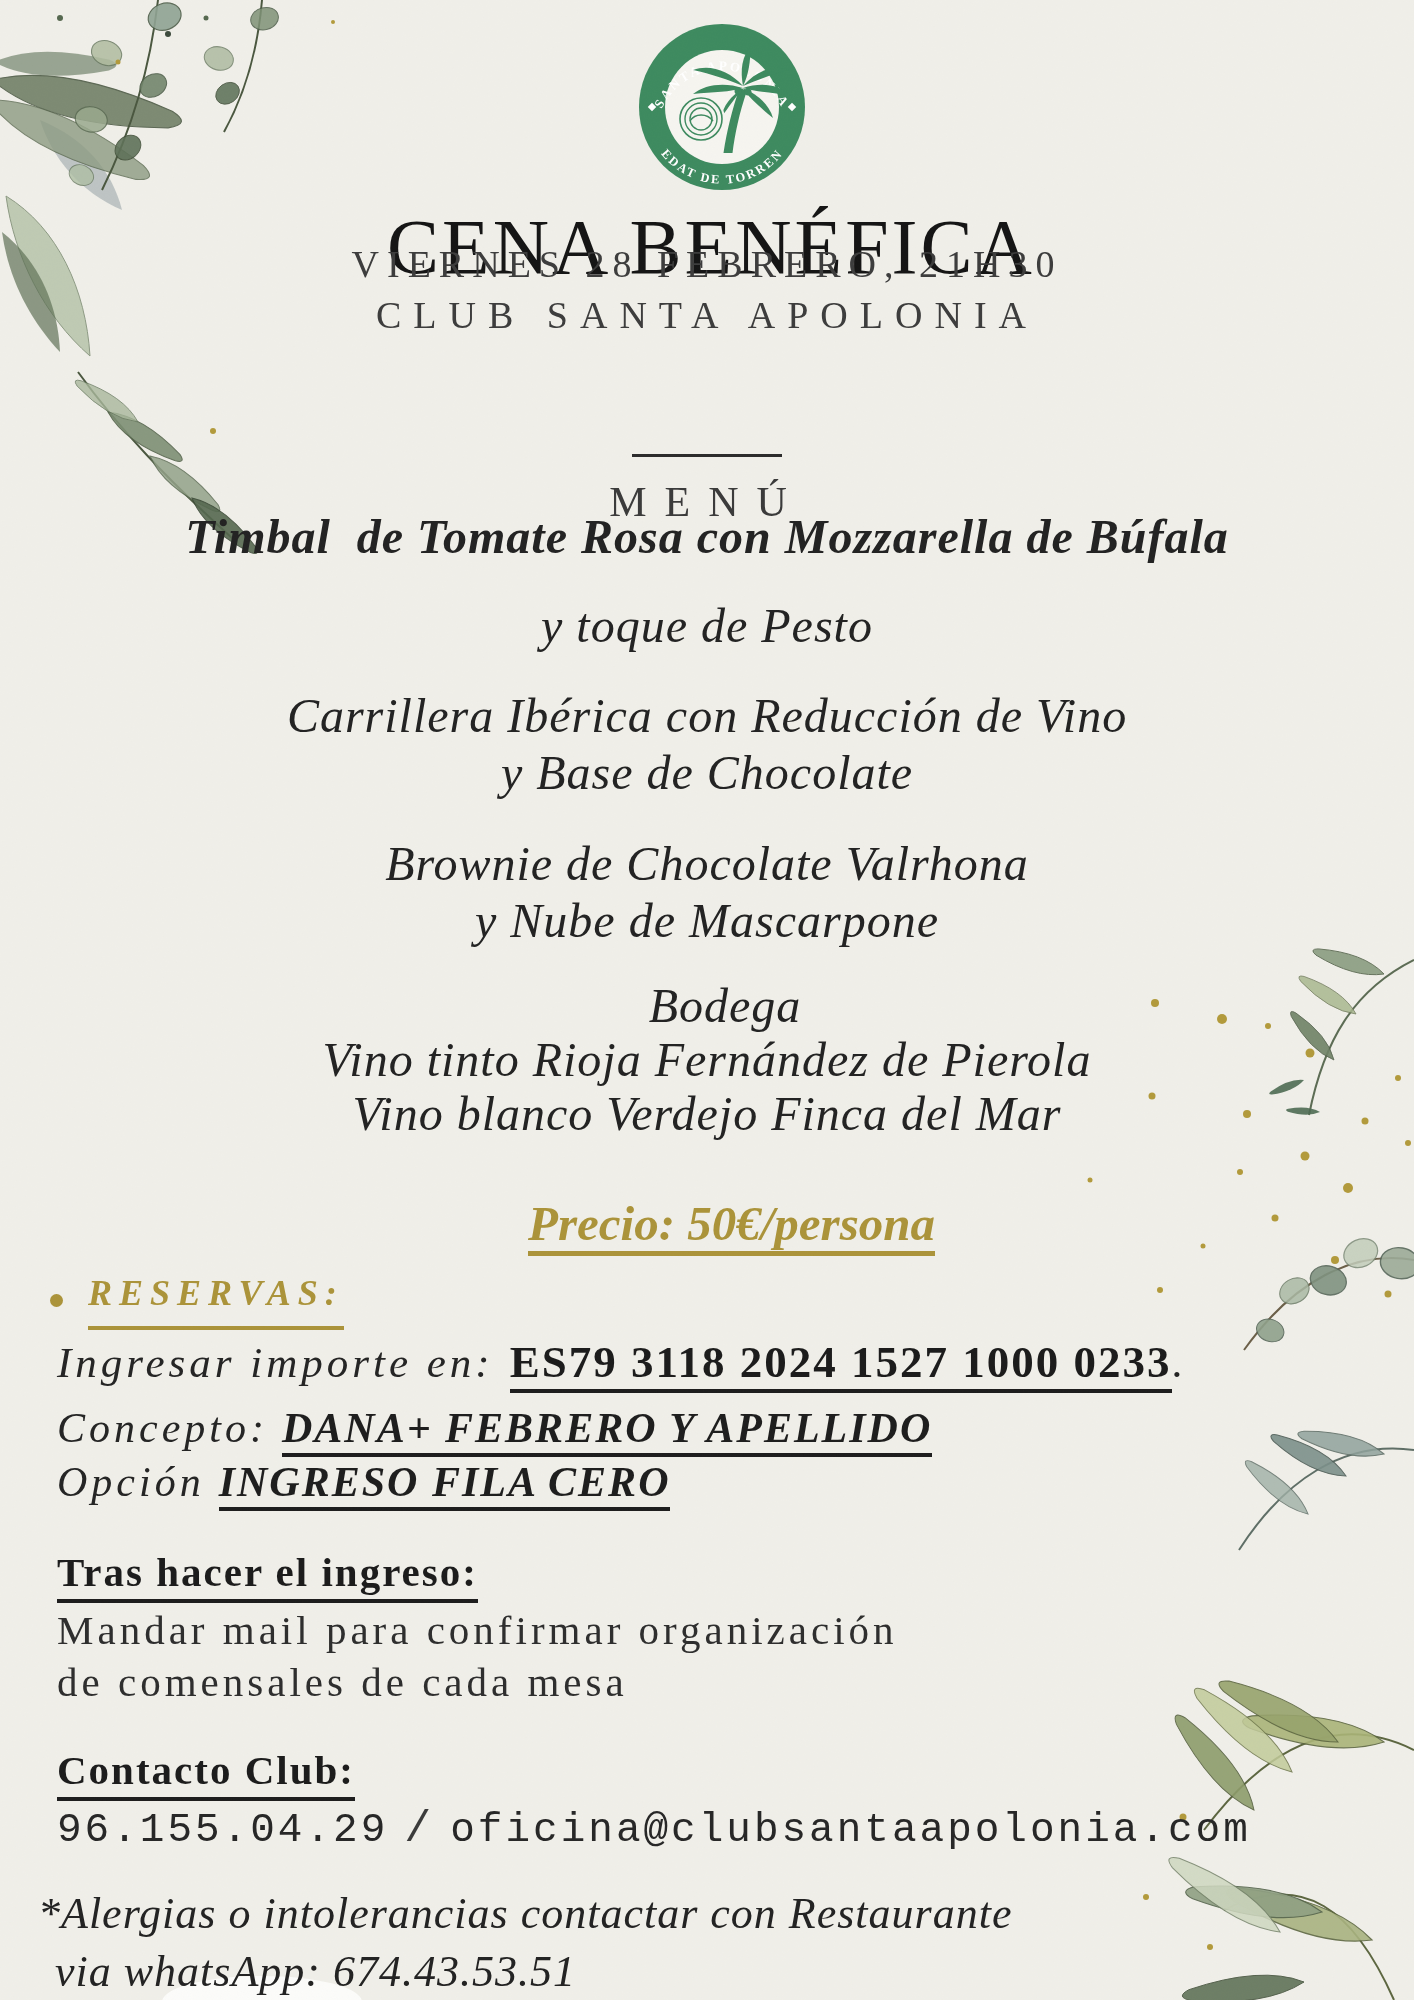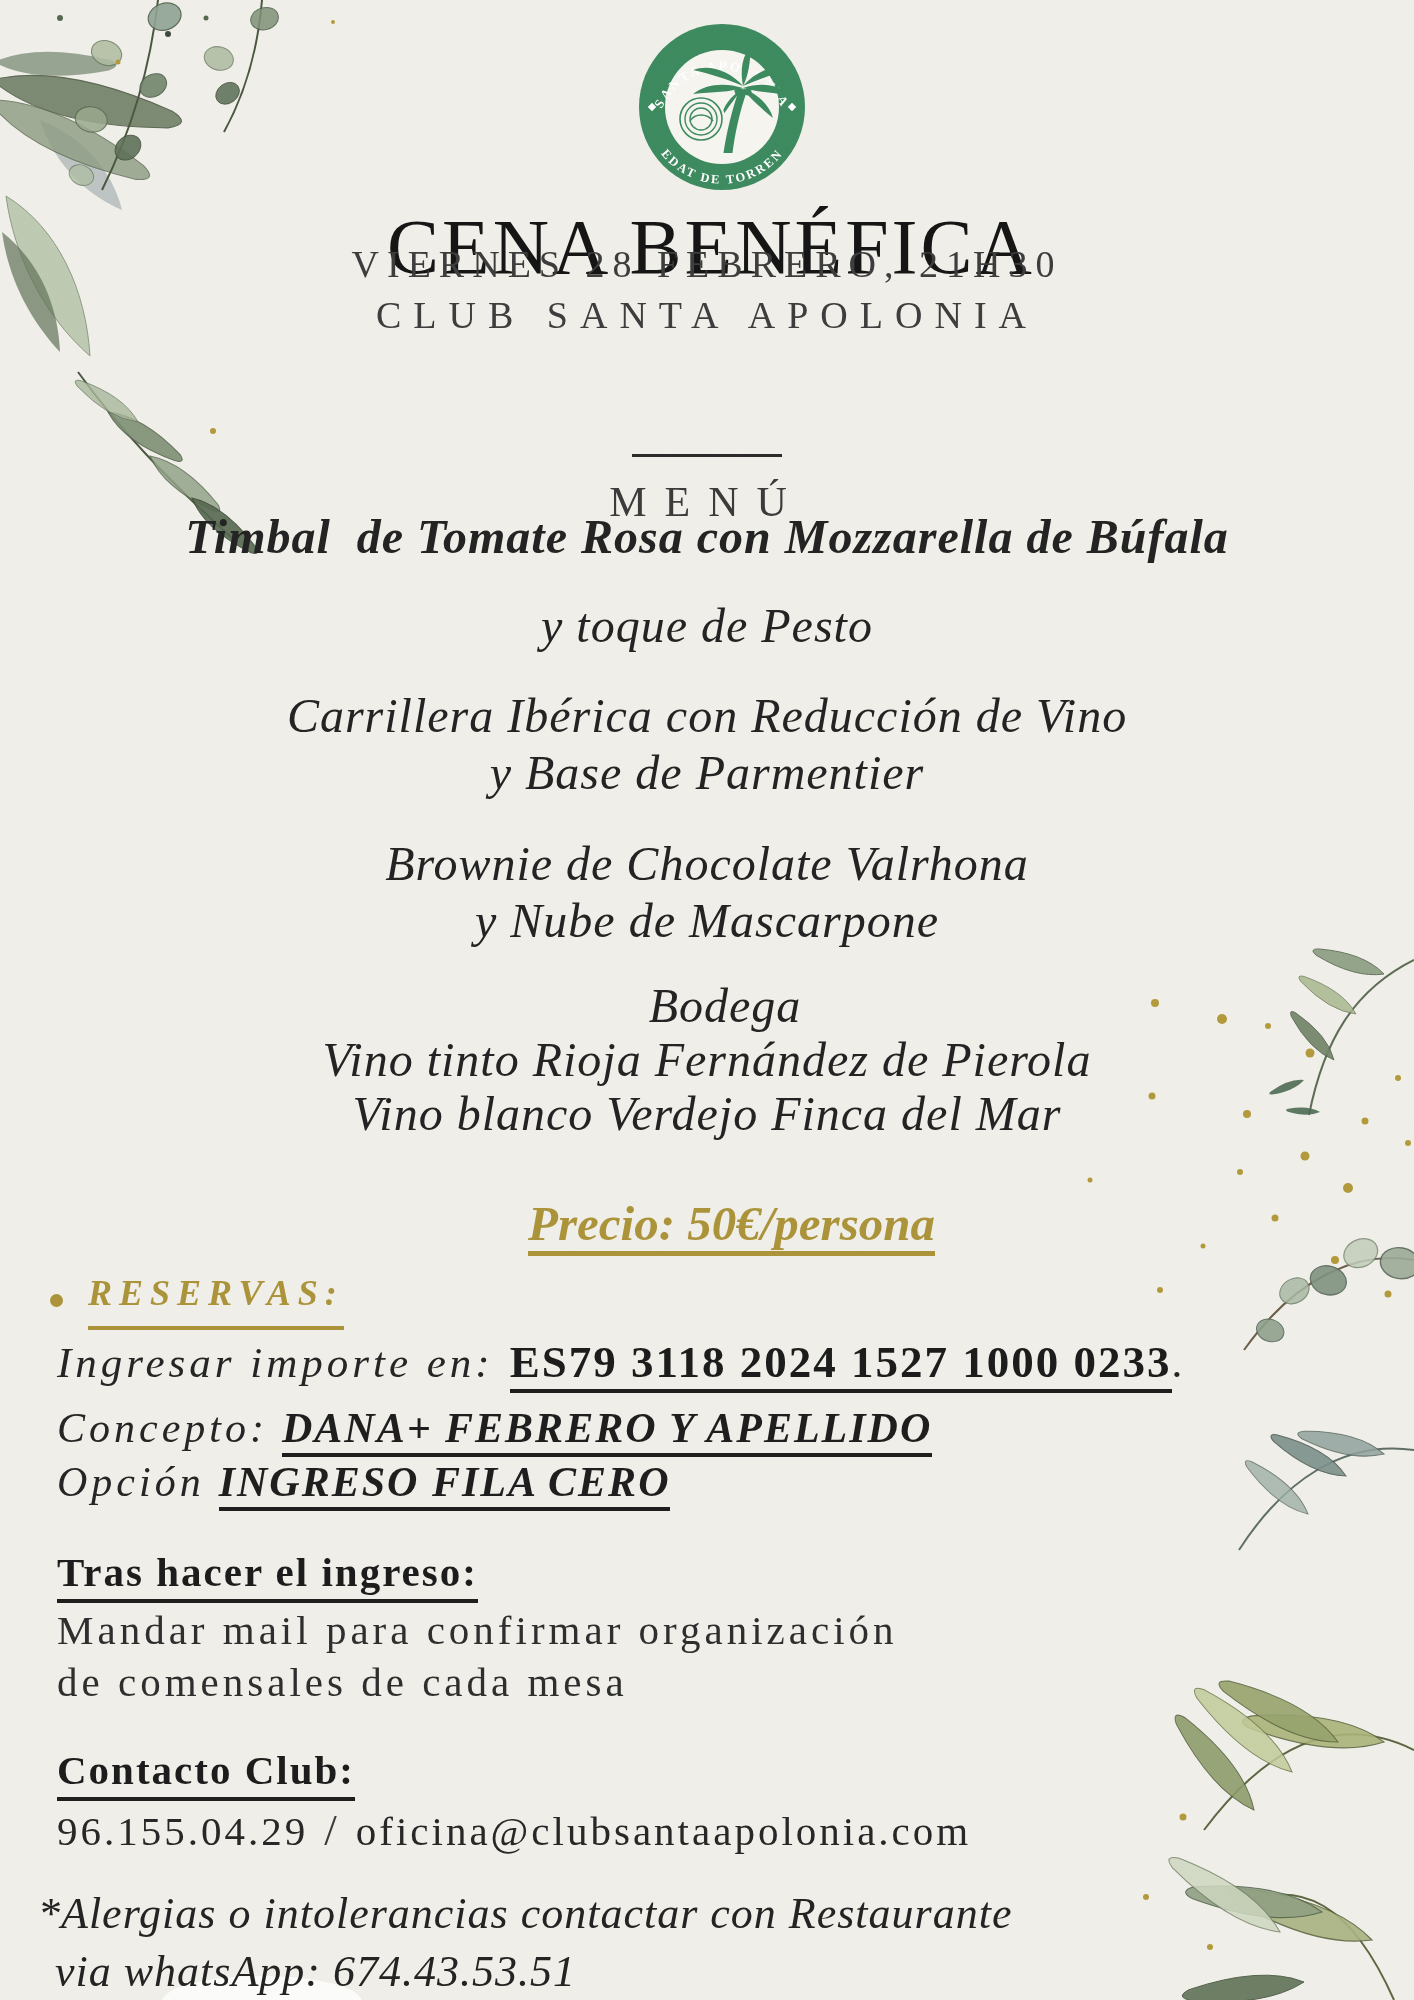--- a/index.html
+++ b/index.html
@@ -40,21 +40,21 @@
   .opcion{top:1458px;font-size:42px;}
   .uval{font-style:italic;font-weight:600;letter-spacing:2px;color:#1d1d1d;
         border-bottom:4px solid #1d1d1d;padding-bottom:2px;margin-left:14px;}
 
   .sec-head{font-size:41px;font-weight:700;letter-spacing:2px;color:#1b1b1b;
             border-bottom:4px solid #1d1d1d;padding-bottom:3px;}
   .tras{top:1548px;}
   .body-line{font-size:41px;letter-spacing:4px;color:#2d2d2d;}
   .mand1{top:1606px;} .mand2{top:1658px;}
   .contacto{top:1746px;}
-  .phone-line{top:1804px;font-size:41px;letter-spacing:3px;color:#262626;}
+  .phone-line{top:1804px;font-size:41px;letter-spacing:3px;color:#262626;font-family:Liberation Mono, monospace;}
   .phone-line .sep{margin:0 16px;font-size:45px;color:#3a3a3a;}
   .foot{font-size:44px;font-style:italic;letter-spacing:1px;color:#222;}
   .foot1{top:1888px;left:38px;}
   .foot2{top:1946px;left:55px;}
 
   .logo{left:637px;top:22px;}
   .blob{left:162px;top:1976px;width:200px;height:52px;border-radius:50%;background:#fcfcfa;}
   .deco,.grain{pointer-events:none;}
   .grain{opacity:.55;}
 </style>
@@ -194,21 +194,21 @@
 
   <h1 class="abs center title">CENA BENÉFICA</h1>
   <div class="abs center sub sub1">VIERNES 28 FEBRERO, 21H30</div>
   <div class="abs center sub sub2">CLUB SANTA APOLONIA</div>
   <div class="abs divider"></div>
   <div class="abs center menu-head">MENÚ</div>
 
   <div class="abs center menu-line m1a">Timbal  de Tomate Rosa con Mozzarella de Búfala</div>
   <div class="abs center menu-line m1b">y toque de Pesto</div>
   <div class="abs center menu-line m2a">Carrillera Ibérica con Reducción de Vino</div>
-  <div class="abs center menu-line m2b">y Base de Parmentier</div>
+  <div class="abs center menu-line m2b">y Base de Chocolate</div>
   <div class="abs center menu-line m3a">Brownie de Chocolate Valrhona</div>
   <div class="abs center menu-line m3b">y Nube de Mascarpone</div>
   <div class="abs center menu-line m4a">Bodega</div>
   <div class="abs center menu-line m4b">Vino tinto Rioja Fernández de Pierola</div>
   <div class="abs center menu-line m4c">Vino blanco Verdejo Finca del Mar</div>
 
   <div class="abs center price">
     <span class="u">Precio: 50€/persona</span>
   </div>
 

